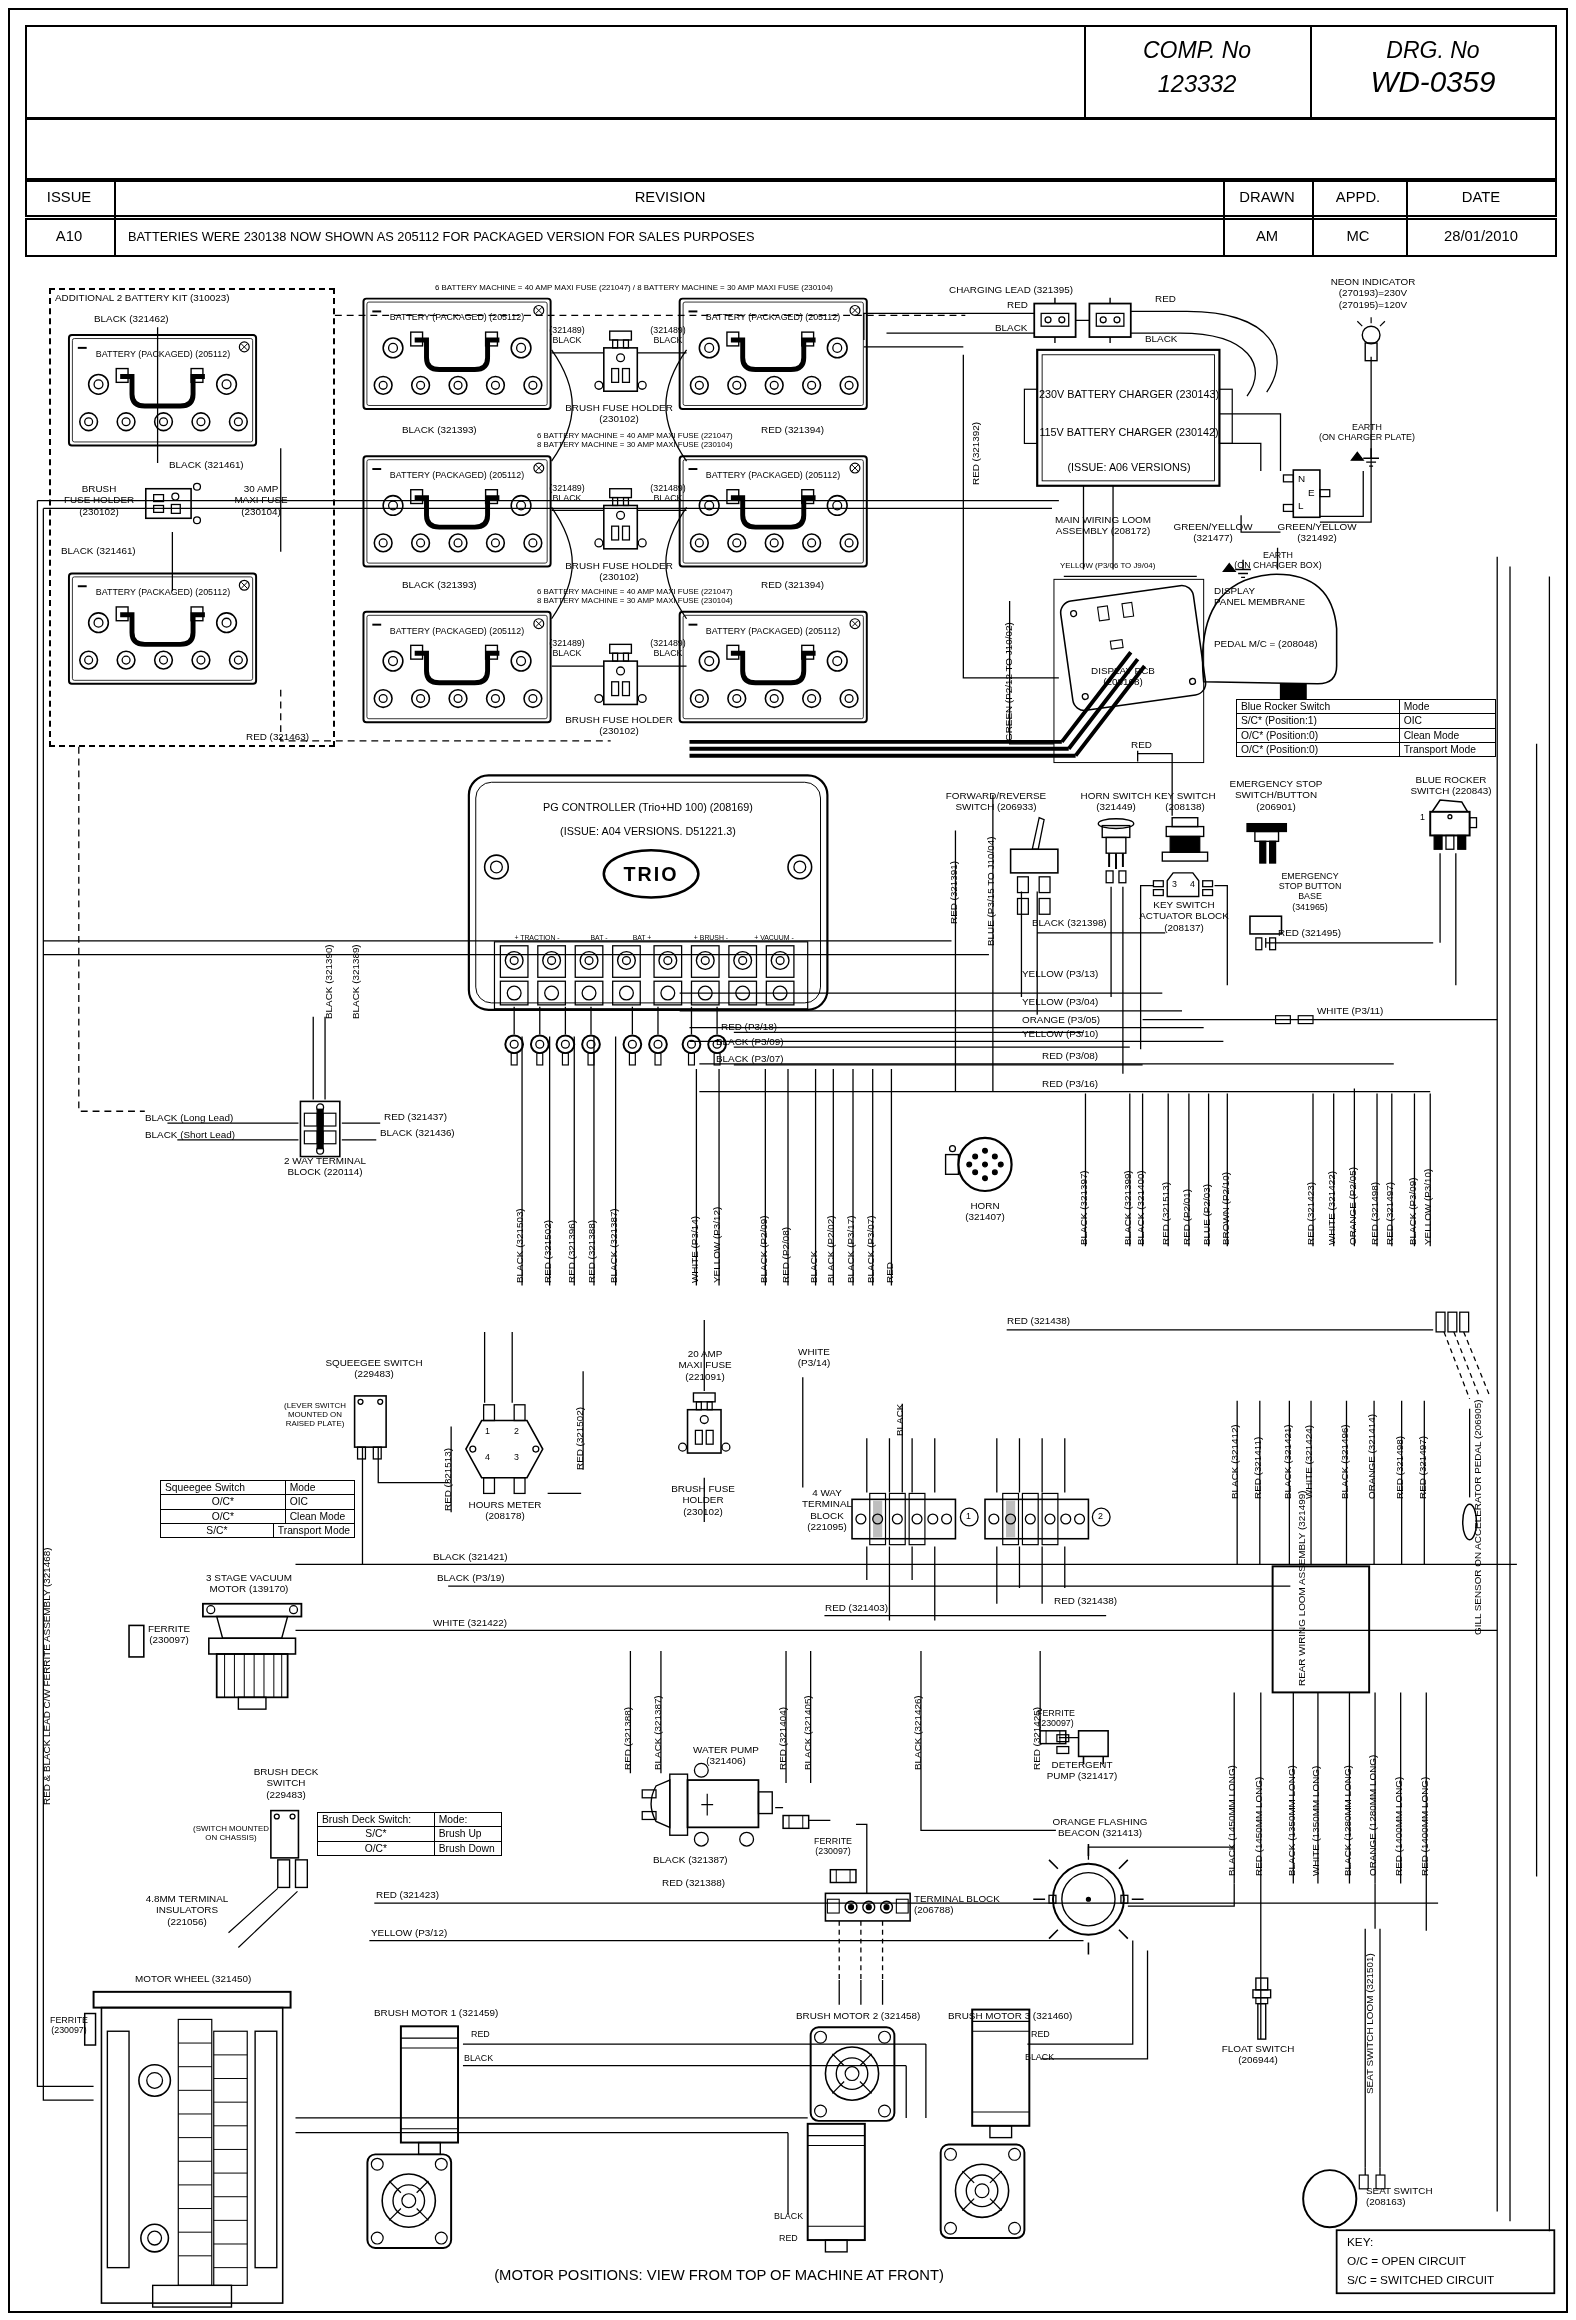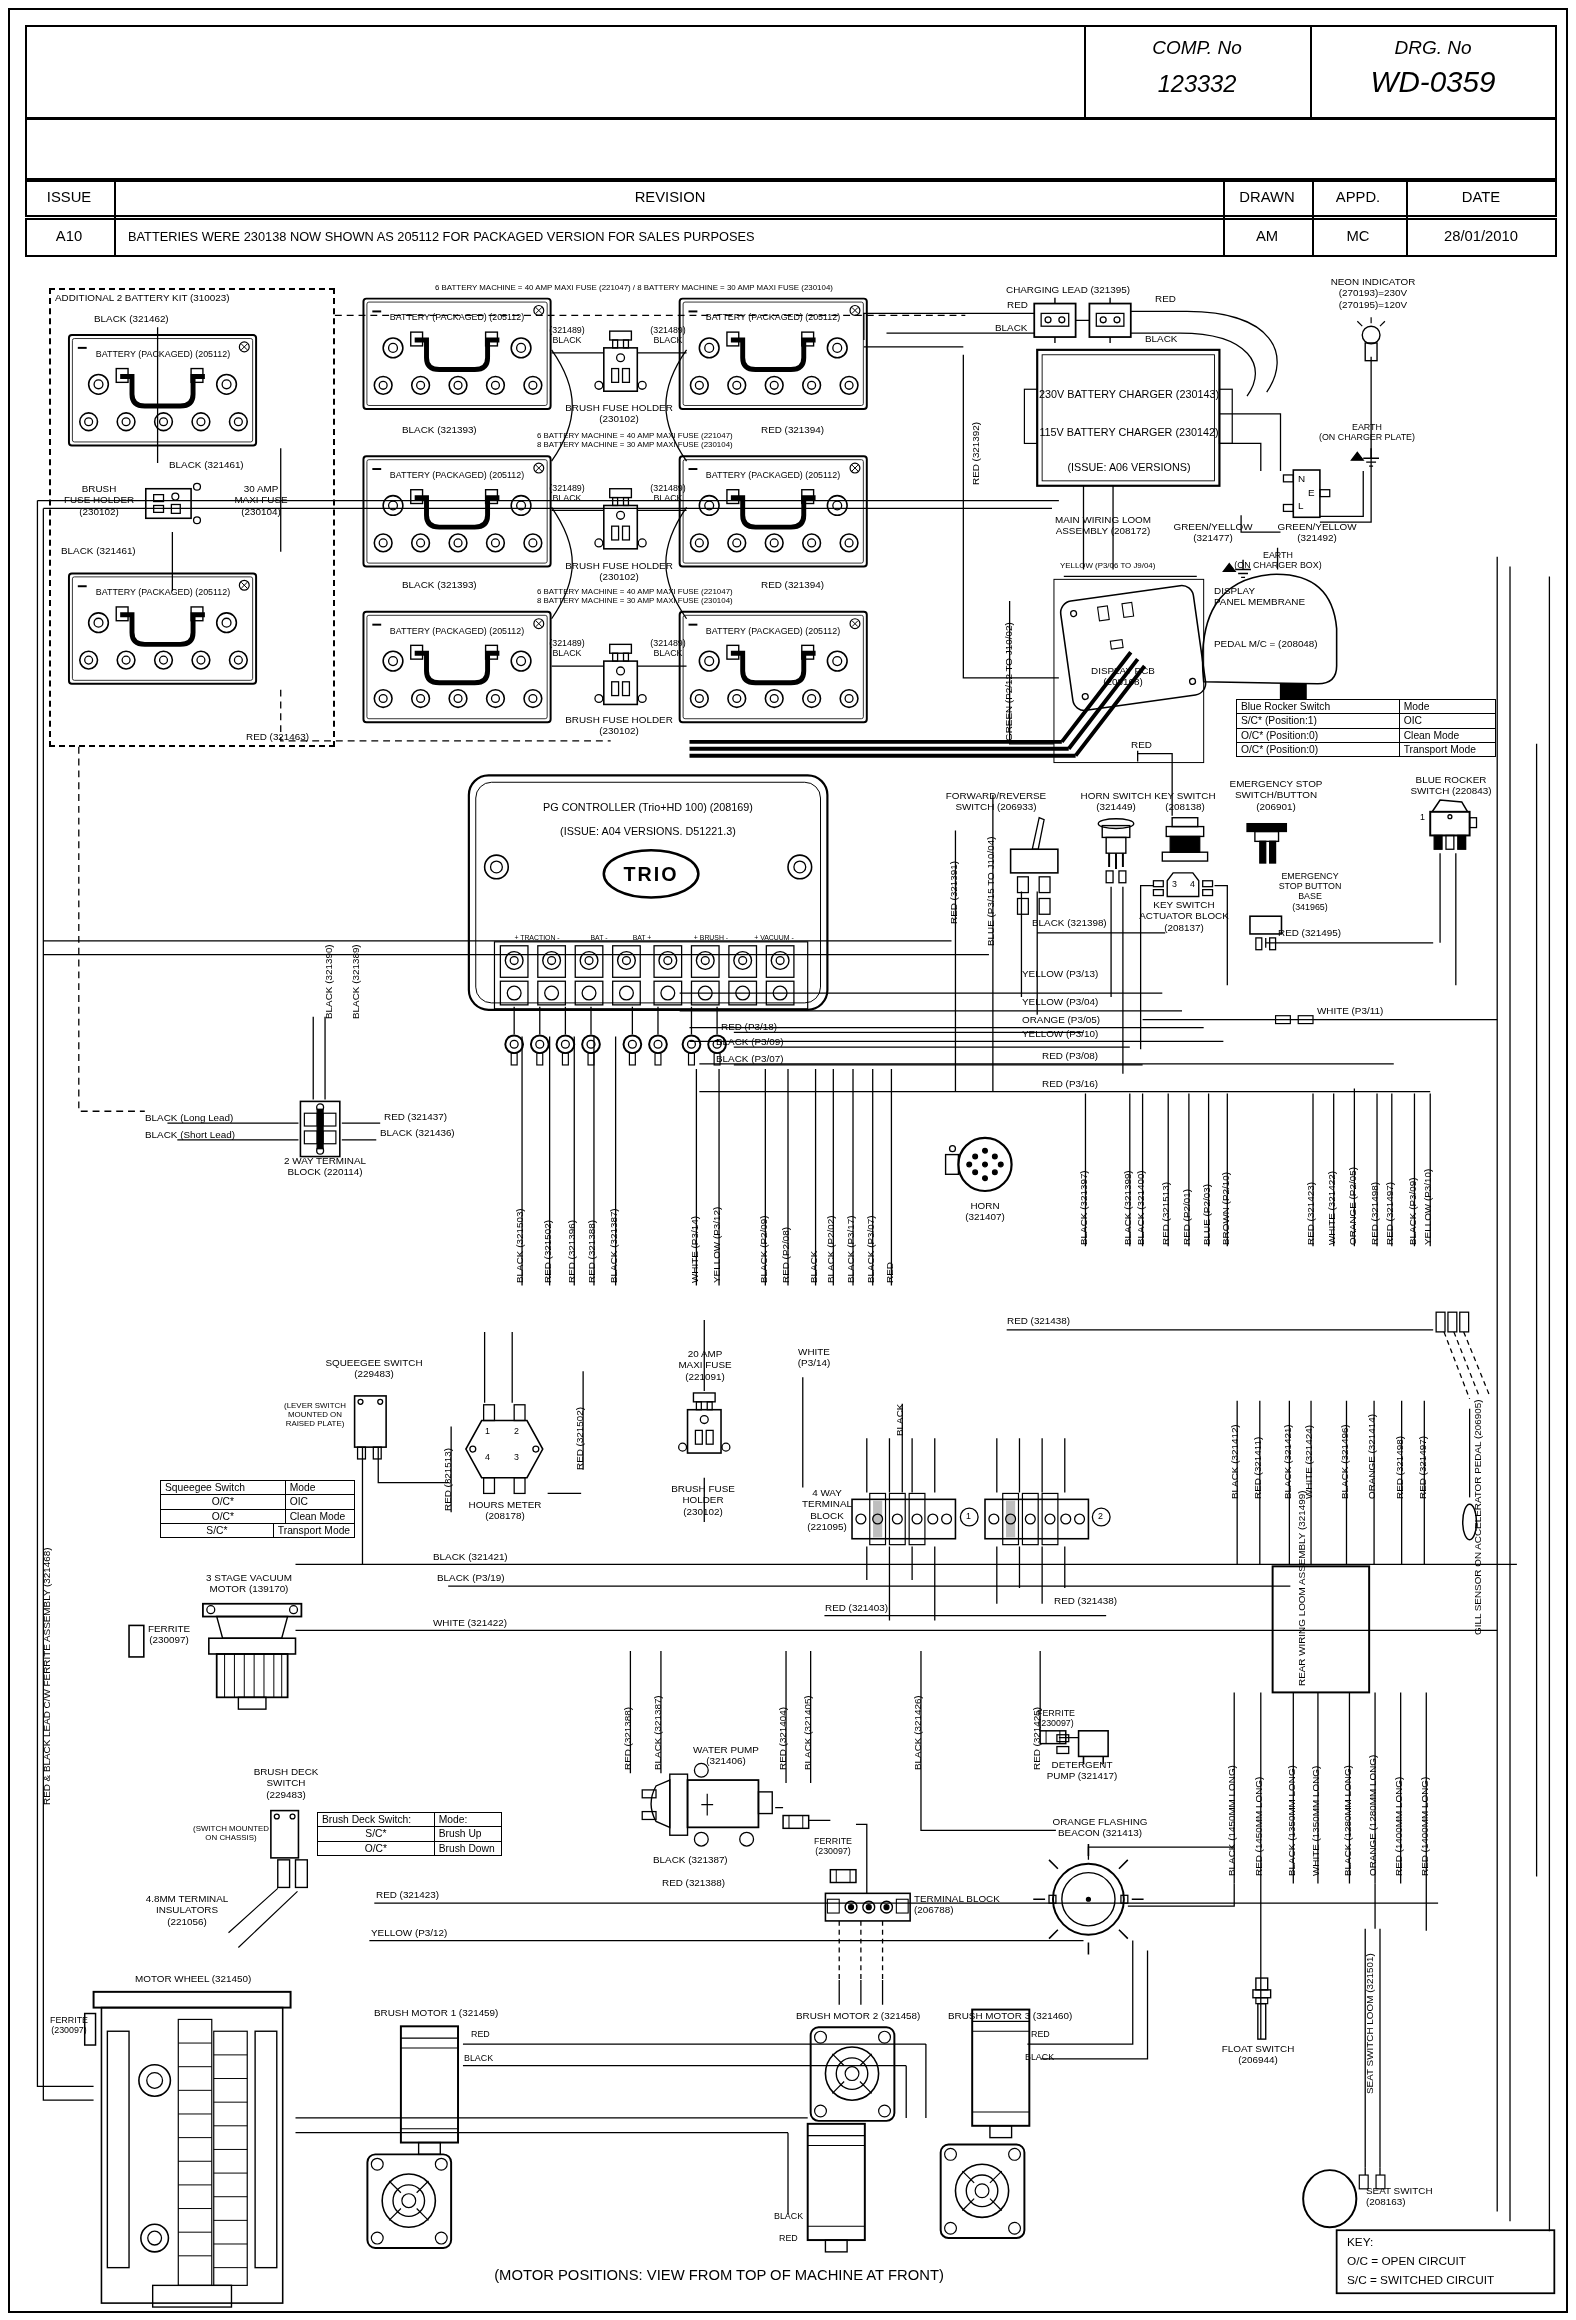--- a/index.html
+++ b/index.html
@@ -3,21 +3,21 @@
 <meta charset="utf-8">
 <style>
   html,body{margin:0;padding:0;background:#e8e8e8}
   #page{position:relative;width:1576px;height:2321px;background:#fff;font-family:"Liberation Sans",sans-serif;color:#000;overflow:hidden}
   svg{position:absolute;left:0;top:0;z-index:1}
   .bx{position:absolute;border:2px solid #000;box-sizing:border-box;z-index:2}
   .lbl{position:absolute;font-size:9.9px;line-height:1.15;white-space:pre-line;z-index:3}
   .c{transform:translateX(-50%);text-align:center}
   .v{transform:rotate(-90deg);transform-origin:0 0;white-space:nowrap}
   .s8{font-size:7.9px}.s9{font-size:8.9px}.s11{font-size:10.8px}.s12{font-size:11.8px}.s13{font-size:12.8px}
-  .s15{font-size:14.8px}.s17{font-size:19px}.s24{font-size:23.6px}.s30{font-size:29.6px}
+  .s15{font-size:14.8px}.s17{font-size:23px}.s24{font-size:23.6px}.s30{font-size:29.6px}
   .it{font-style:italic}
   .title{font-size:57px;font-style:italic;letter-spacing:15.8px;color:#fff;-webkit-text-stroke:1.6px #000;font-weight:bold;white-space:nowrap}
   .sub{font-size:29.6px;letter-spacing:3px;white-space:nowrap}
   .tbl{position:absolute;border:1.5px solid #000;background:#fff;z-index:4}
   .tr{display:flex;border-top:1.5px solid #000}
   .tr:first-child{border-top:none}
   .td{padding:0 3.9px;font-size:10.3px;line-height:13.3px;border-left:1.5px solid #000;white-space:nowrap}
   .td:first-child{border-left:none}
   .vdiv{position:absolute;border-left:2px solid #000;z-index:2}
 </style>
@@ -554,21 +554,21 @@
 <div class="lbl c" style="left:619px;top:560px">BRUSH FUSE HOLDER
 (230102)</div>
 <div class="lbl c" style="left:619px;top:714px">BRUSH FUSE HOLDER
 (230102)</div>
 <div class="lbl" style="left:402px;top:424px">BLACK (321393)</div>
 <div class="lbl" style="left:402px;top:579px">BLACK (321393)</div>
 <div class="lbl" style="left:761px;top:424px">RED (321394)</div>
 <div class="lbl" style="left:761px;top:579px">RED (321394)</div>
 <div class="lbl v" style="left:970px;top:485px">RED (321392)</div>
 
-<div class="lbl" style="left:1006px;top:284px">CHARGING LEAD (321395)</div>
+<div class="lbl" style="left:949px;top:284px">CHARGING LEAD (321395)</div>
 <div class="lbl" style="left:1007px;top:299px">RED</div>
 <div class="lbl" style="left:995px;top:322px">BLACK</div>
 <div class="lbl" style="left:1155px;top:293px">RED</div>
 <div class="lbl" style="left:1145px;top:333px">BLACK</div>
 <div class="lbl c s11" style="left:1129px;top:388px">230V BATTERY CHARGER (230143)</div>
 <div class="lbl c s11" style="left:1129px;top:426px">115V BATTERY CHARGER (230142)</div>
 <div class="lbl c s11" style="left:1129px;top:461px">(ISSUE: A06 VERSIONS)</div>
 <div class="lbl c" style="left:1373px;top:276px">NEON INDICATOR
 (270193)=230V
 (270195)=120V</div>

